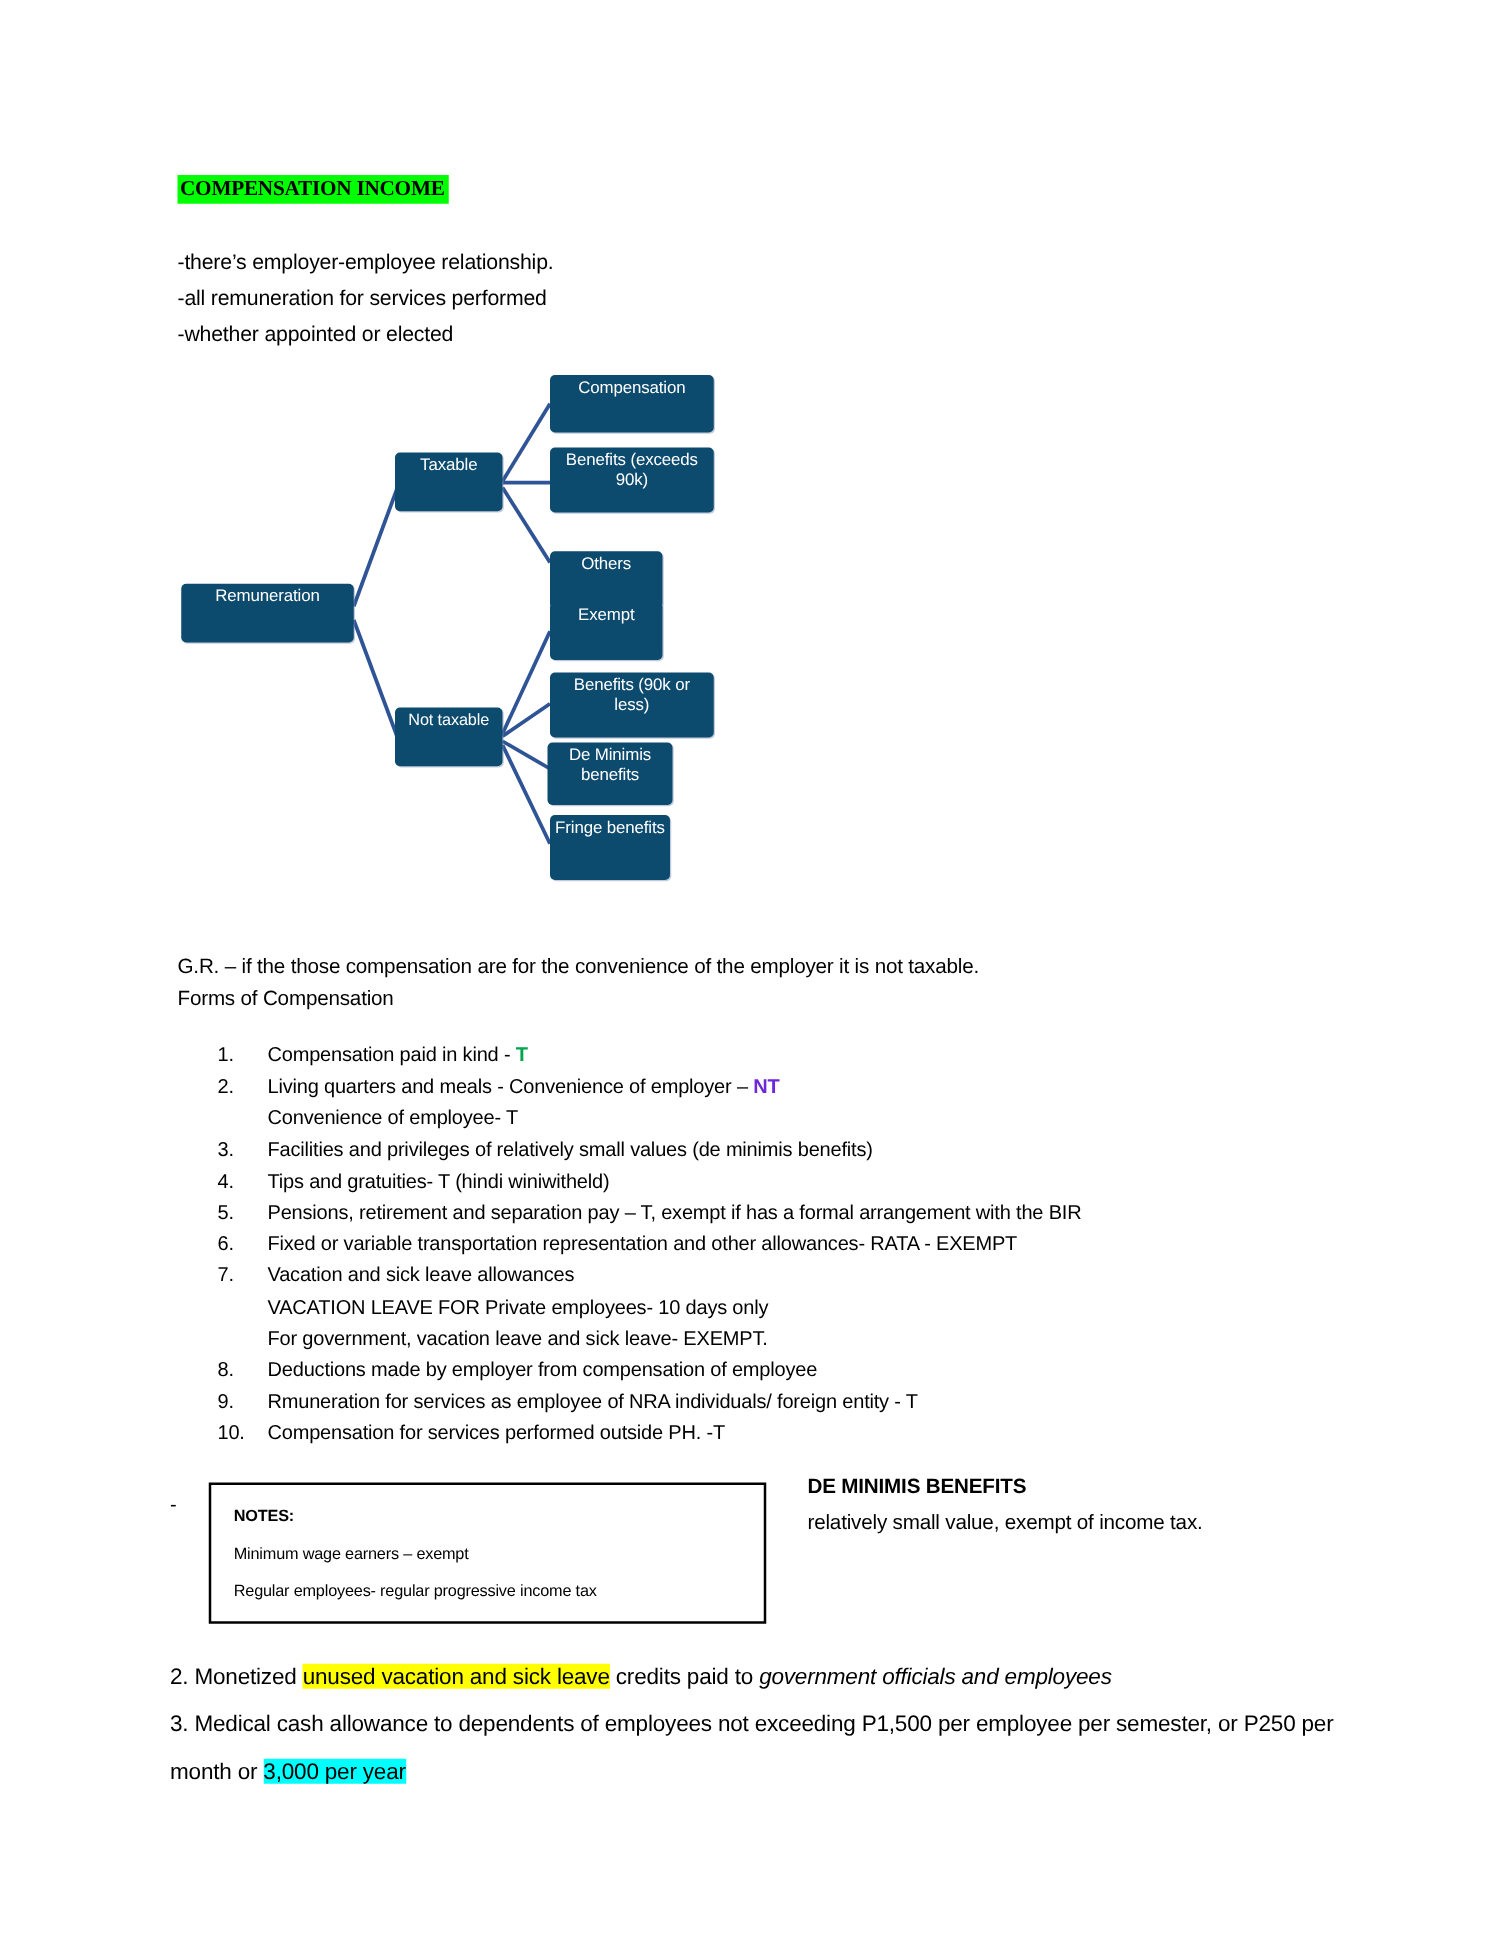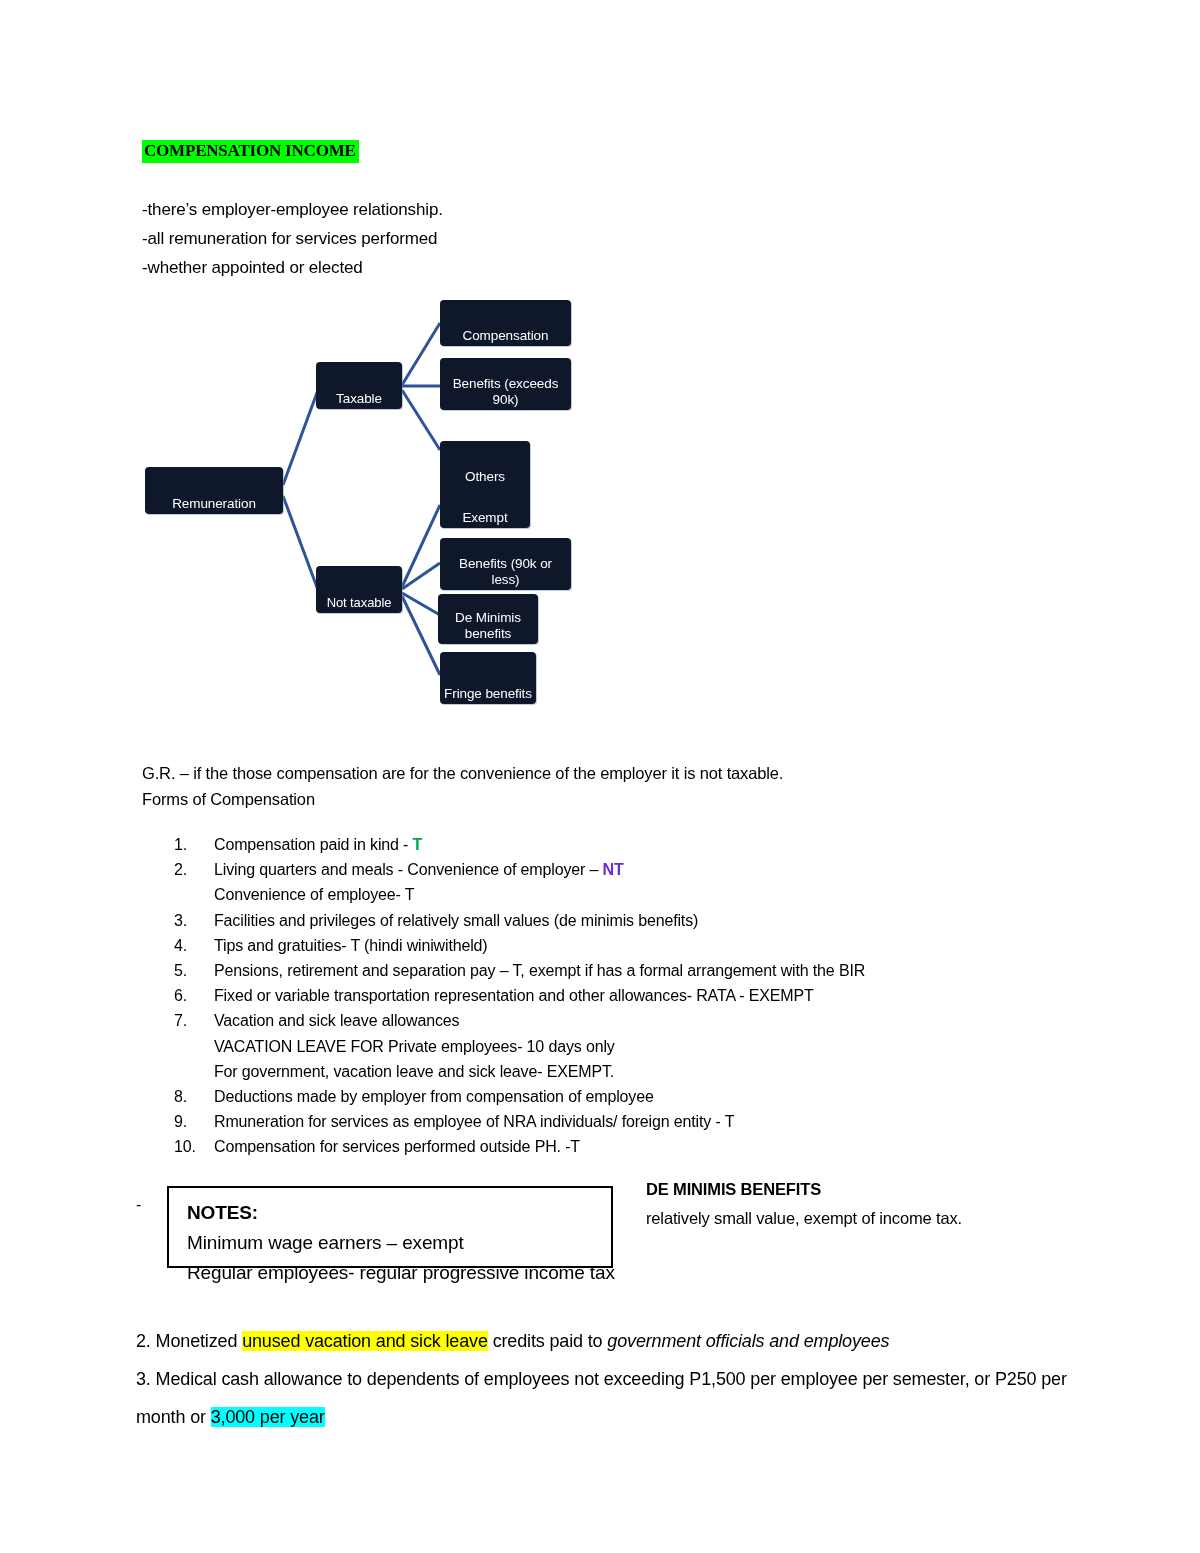--- a/index.html
+++ b/index.html
@@ -48,27 +48,27 @@
 
   
   .diagram {
     position: absolute;
     left: 130px; top: 290px;
     width: 470px; height: 425px;
   }
   .diagram svg { position: absolute; left: 0; top: 0; }
   .node {
     position: absolute;
-    background: #0f172a;
+    background: #0c4a6e;
     border-radius: 4px;
     color: #ffffff;
     font-size: 13.5px;
     line-height: 16px;
     display: flex;
-    align-items: flex-end;
+    align-items: flex-start;
     justify-content: center;
     text-align: center;
     padding: 2px 4px;
     letter-spacing: -0.1px;
     box-shadow: 1px 1px 0 rgba(120,140,180,0.45);
   }
 
   
   .forms-head {
     position: absolute;
@@ -106,25 +106,25 @@
   
   .dash-marker {
     position: absolute;
     left: 136px; top: 1196px;
     font-size: 16px;
     color: #000;
   }
   .notes-box {
     position: absolute;
     left: 167px; top: 1186px;
-    width: 446px; height: 82px;
+    width: 446px; height: 113px;
     border: 2px solid #000000;
     background: #ffffff;
     padding: 10px 0 1px 18px;
-    font-size: 19px;
+    font-size: 13px;
     line-height: 30px;
     letter-spacing: -0.15px;
   }
   .notes-box div { white-space: nowrap; }
 
   
   .dm {
     position: absolute;
     left: 646px; top: 1175px;
     width: 420px;

